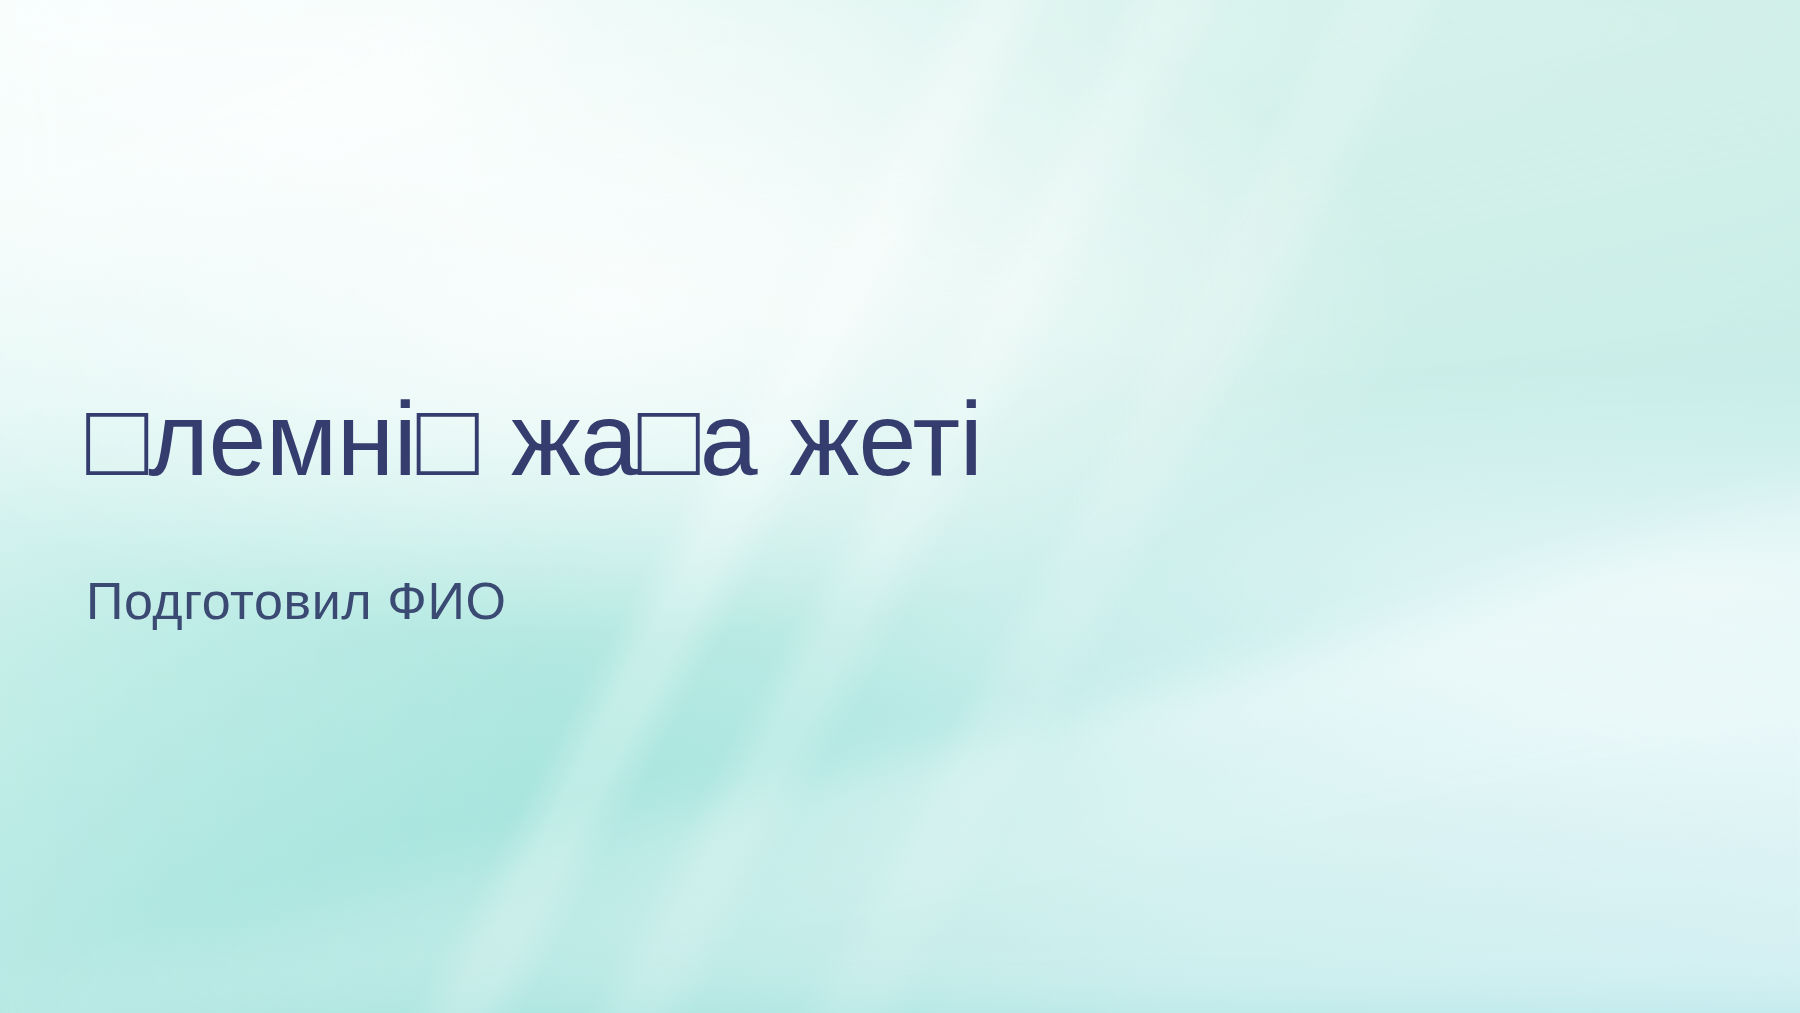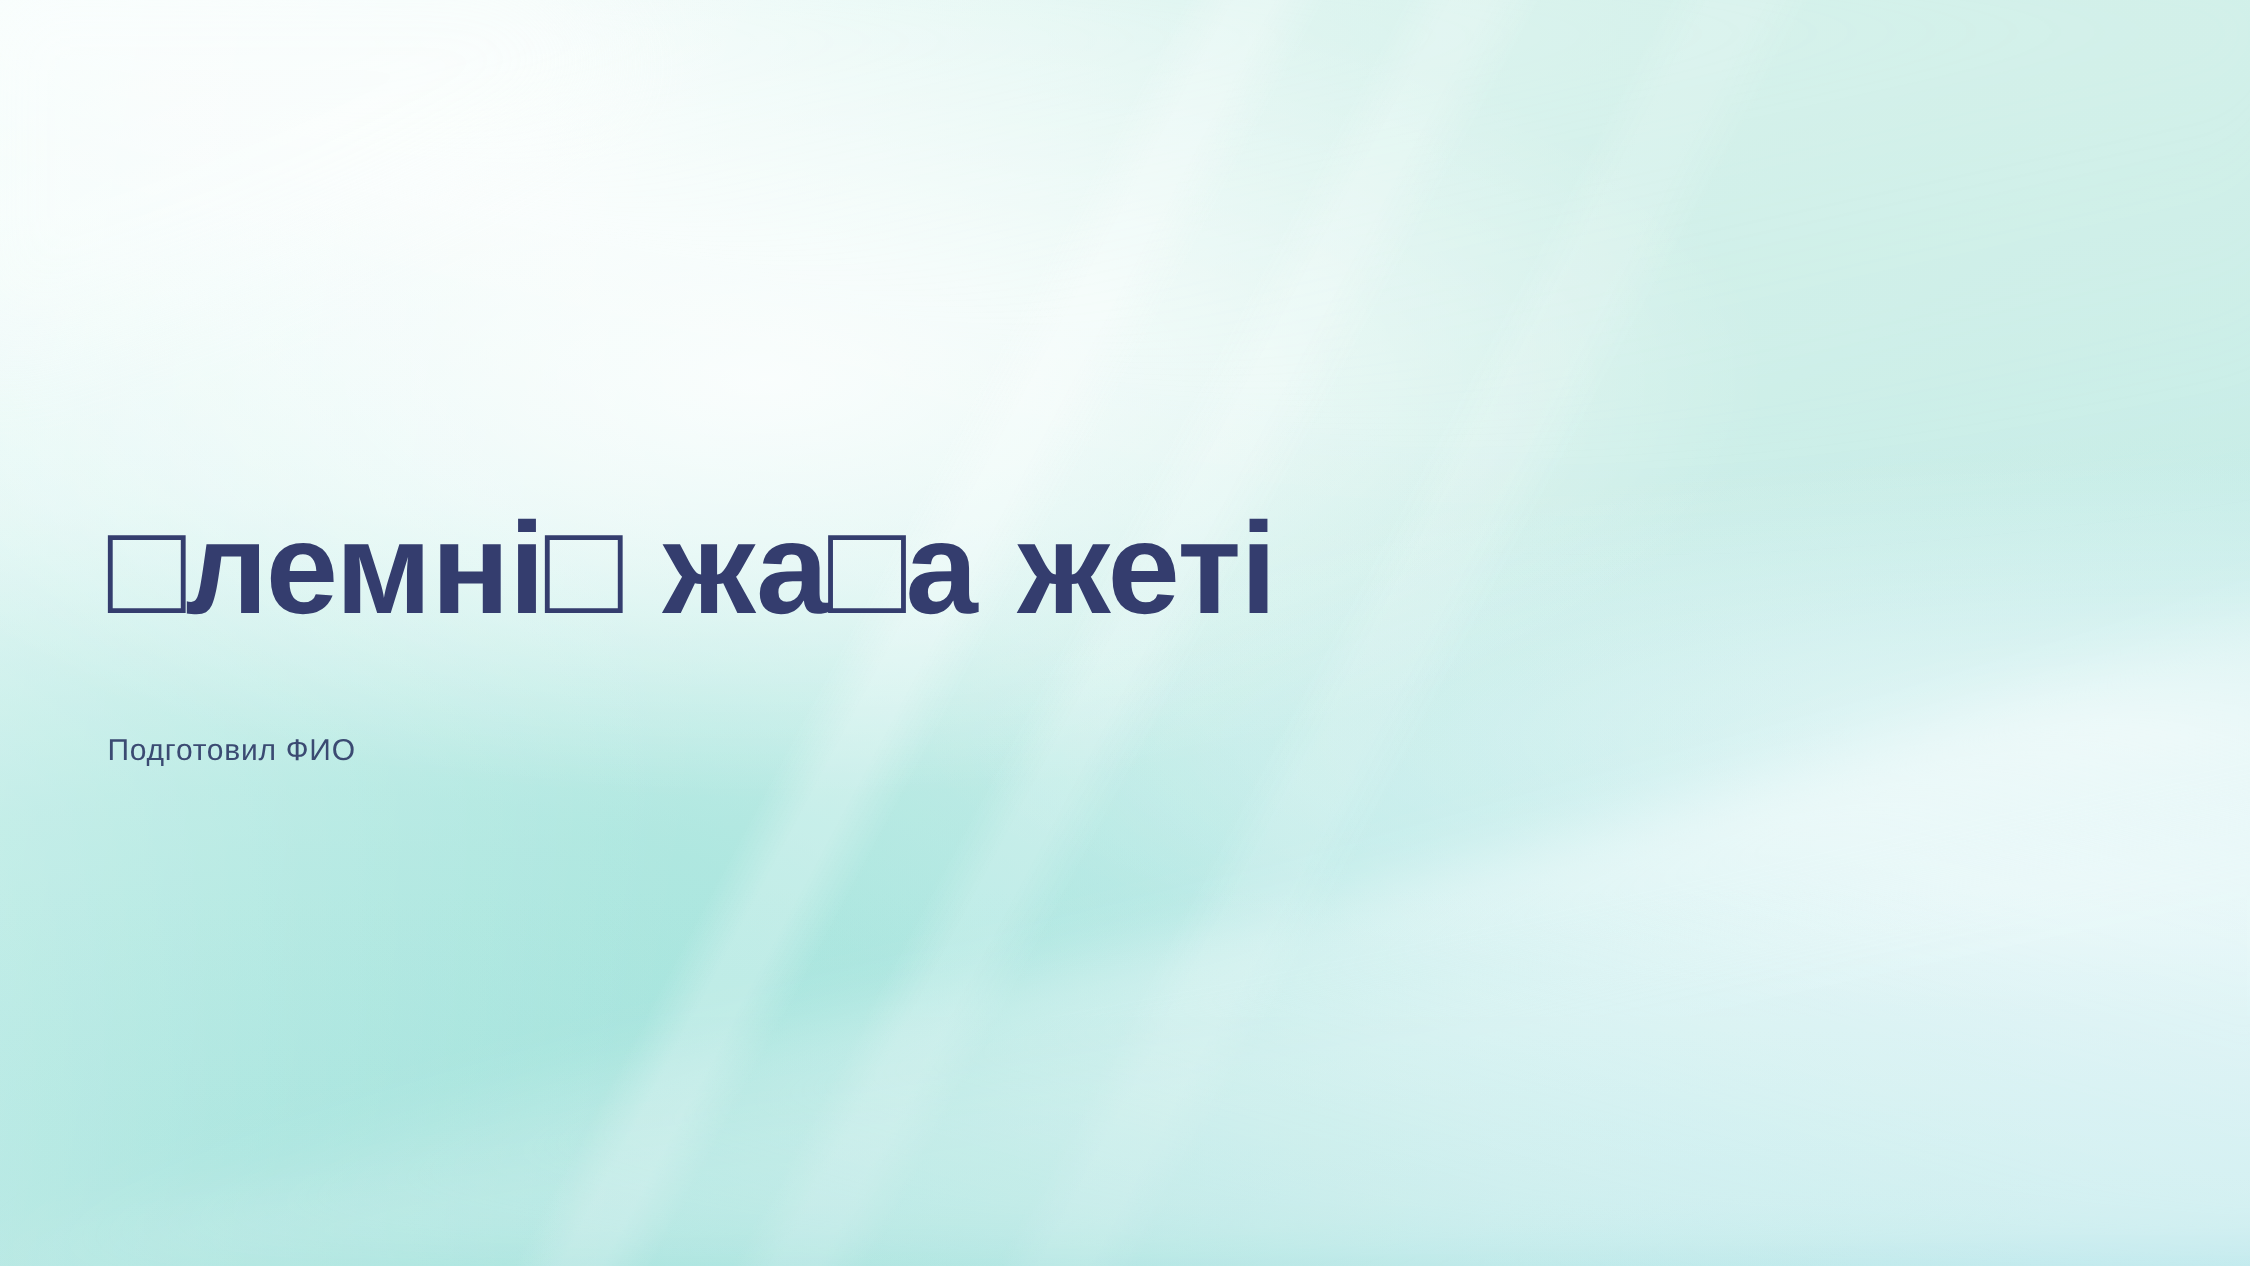--- a/index.html
+++ b/index.html
@@ -82,30 +82,30 @@
     width:1300px;
     height:1013px;
     display:flex;
     flex-direction:column;
     justify-content:center;
   }
 
   #title {
     font-size:104px;
     line-height:1.1;
-    font-weight:700;
+    font-weight:400;
     letter-spacing:-0.5px;
     color:#343d6e;
     max-width:1240px;
     word-spacing:4px;
   }
 
   #subtitle {
     margin-top:74px;
-    font-size:24px;
+    font-size:52px;
     font-weight:400;
     letter-spacing:0.6px;
     color:#3b4a72;
   }
 </style>
 </head>
 <body>
 
 <div id="slide">
 

